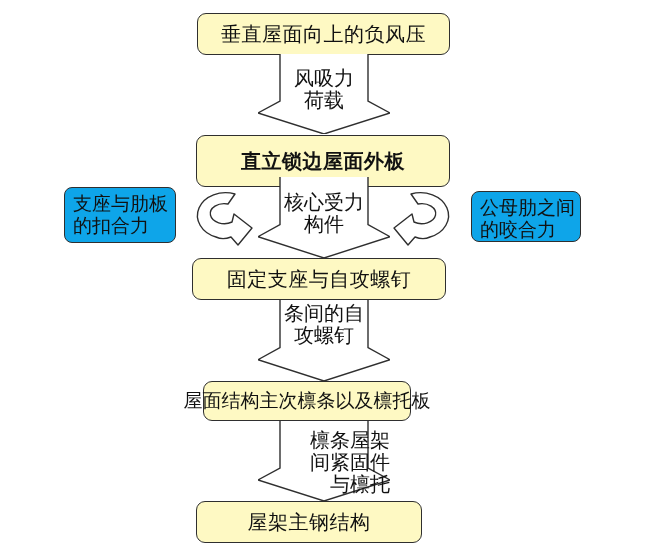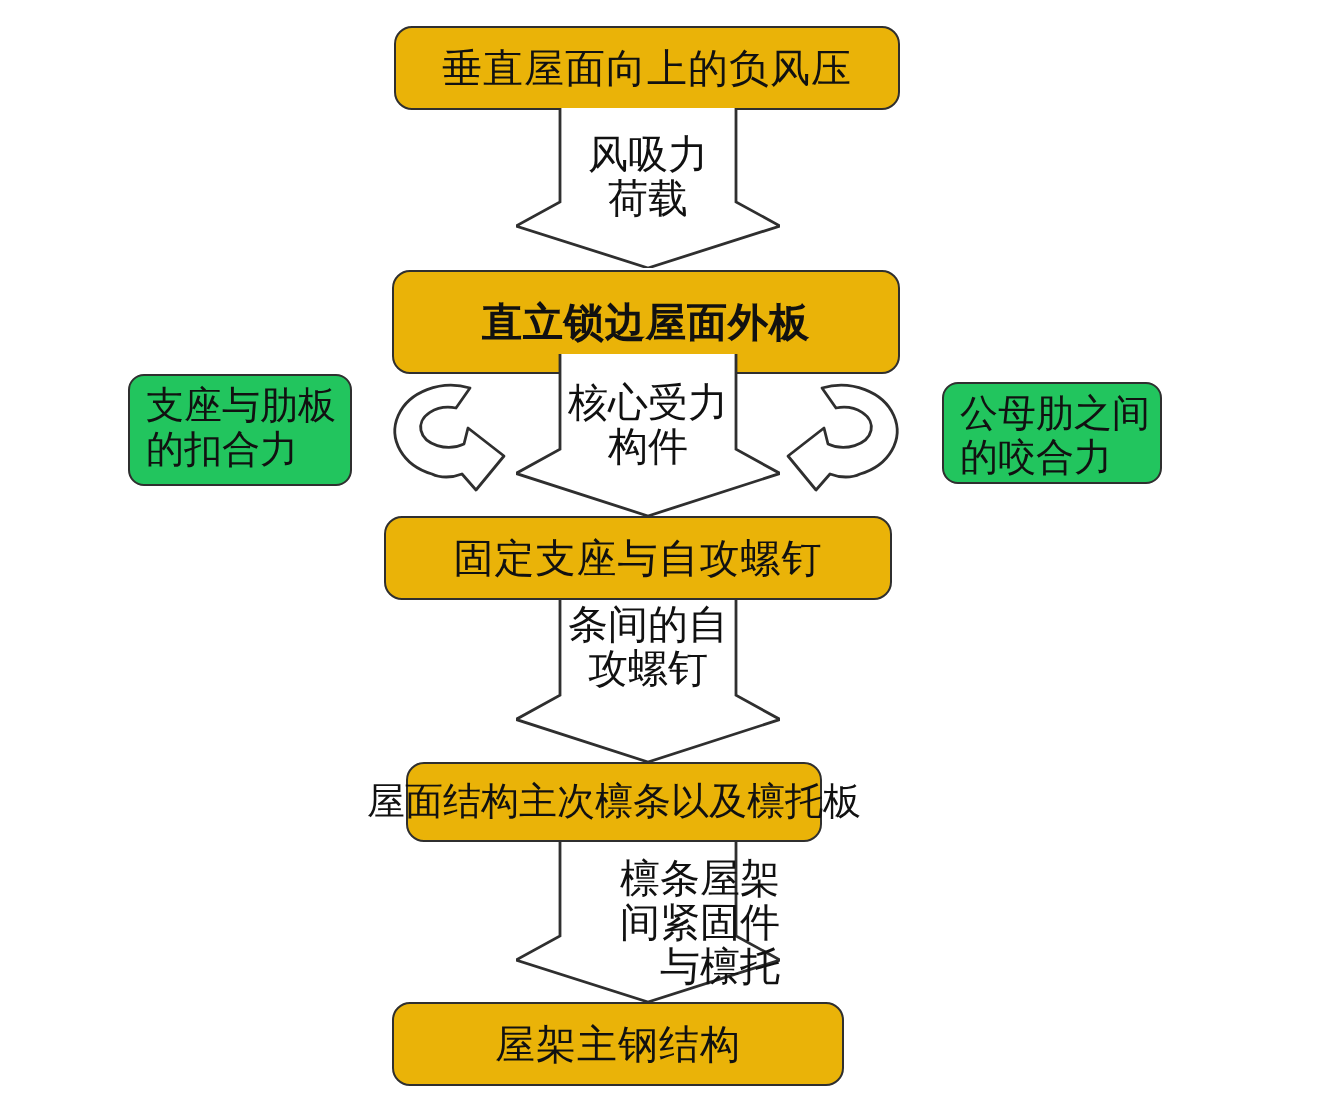--- a/index.html
+++ b/index.html
@@ -3,27 +3,27 @@
 <meta charset="utf-8">
 <style>
   html,body{margin:0;padding:0;background:#ffffff;}
   .canvas{
     position:relative;width:670px;height:556px;background:#ffffff;
     font-family:"Liberation Serif","DejaVu Serif",serif;
     color:#111;overflow:hidden;
   }
   .fbox{
     position:absolute;box-sizing:border-box;
-    border:1.4px solid #2f2f2f;border-radius:9px;background:#eab308;
+    border:1.4px solid #2f2f2f;border-radius:9px;background:#fef9c3;
     display:flex;align-items:center;justify-content:center;
     font-size:20px;letter-spacing:0.5px;white-space:nowrap;
   }
   .sbox{
     position:absolute;box-sizing:border-box;
-    border:1.4px solid #2f2f2f;border-radius:8px;background:#22c55e;
+    border:1.4px solid #2f2f2f;border-radius:8px;background:#0ea5e9;
     font-size:19px;line-height:22px;padding:5px 0 0 8px;
   }
   .barrow{position:absolute;}
   .alabel{
     position:absolute;left:258px;width:132px;text-align:center;
     font-size:20px;line-height:22px;white-space:nowrap;
   }
   .curl{position:absolute;}
   svg{display:block;}
 </style>

